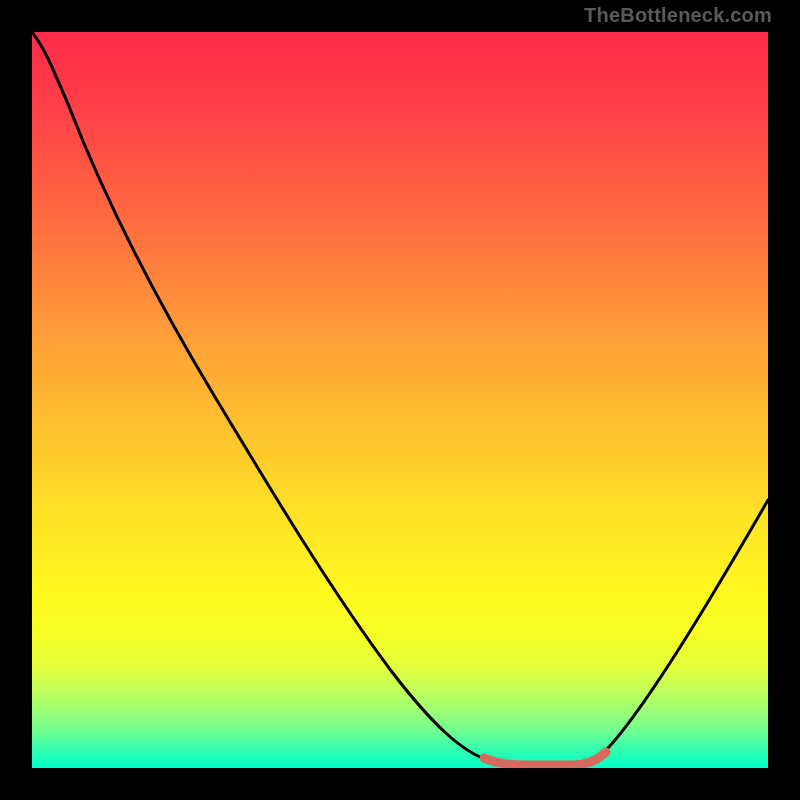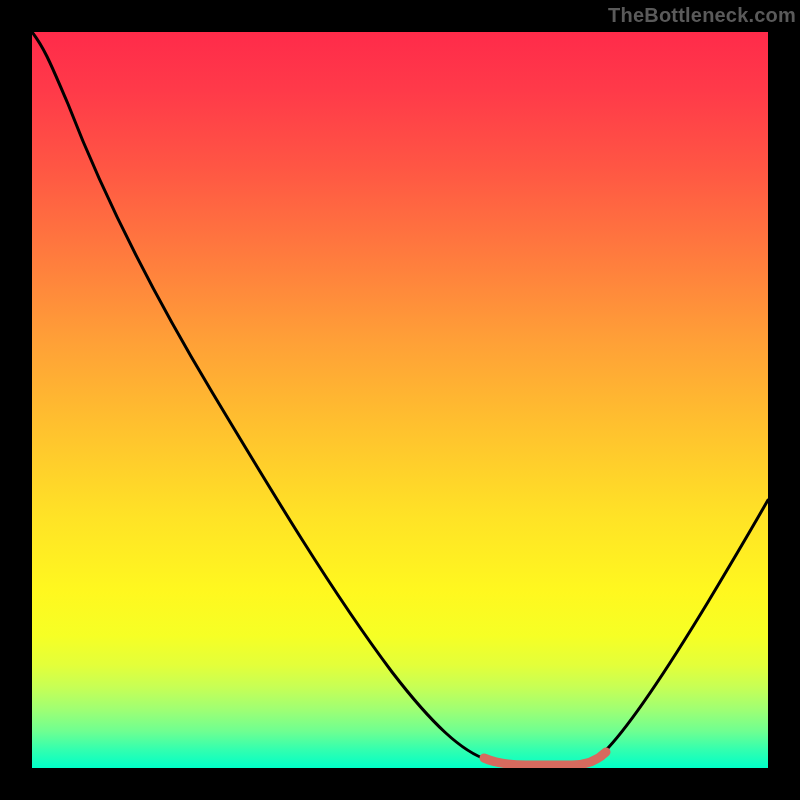--- a/index.html
+++ b/index.html
@@ -13,21 +13,21 @@
   }
   .frame {
     position: relative;
     width: 800px;
     height: 800px;
     background: #000;
   }
   .watermark {
     position: absolute;
     top: 4px;
-    right: 4px;
+    right: 28px;
     color: #5a5a5a;
     font-size: 20px;
     font-weight: 600;
     letter-spacing: 0.2px;
     z-index: 10;
   }
   .plot {
     position: absolute;
     left: 32px;
     top: 32px;

